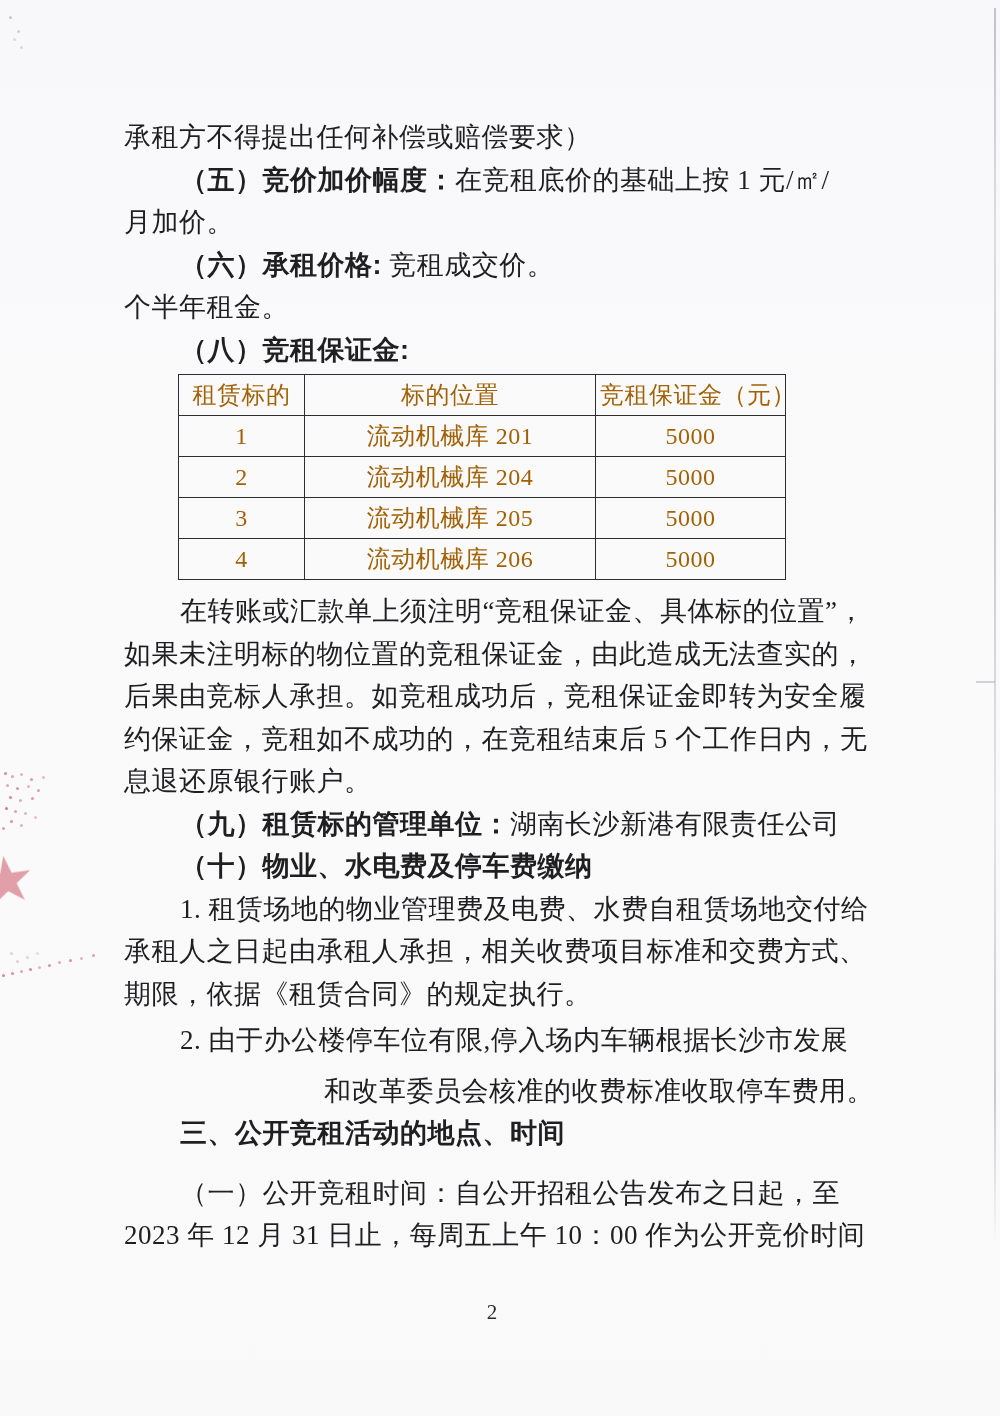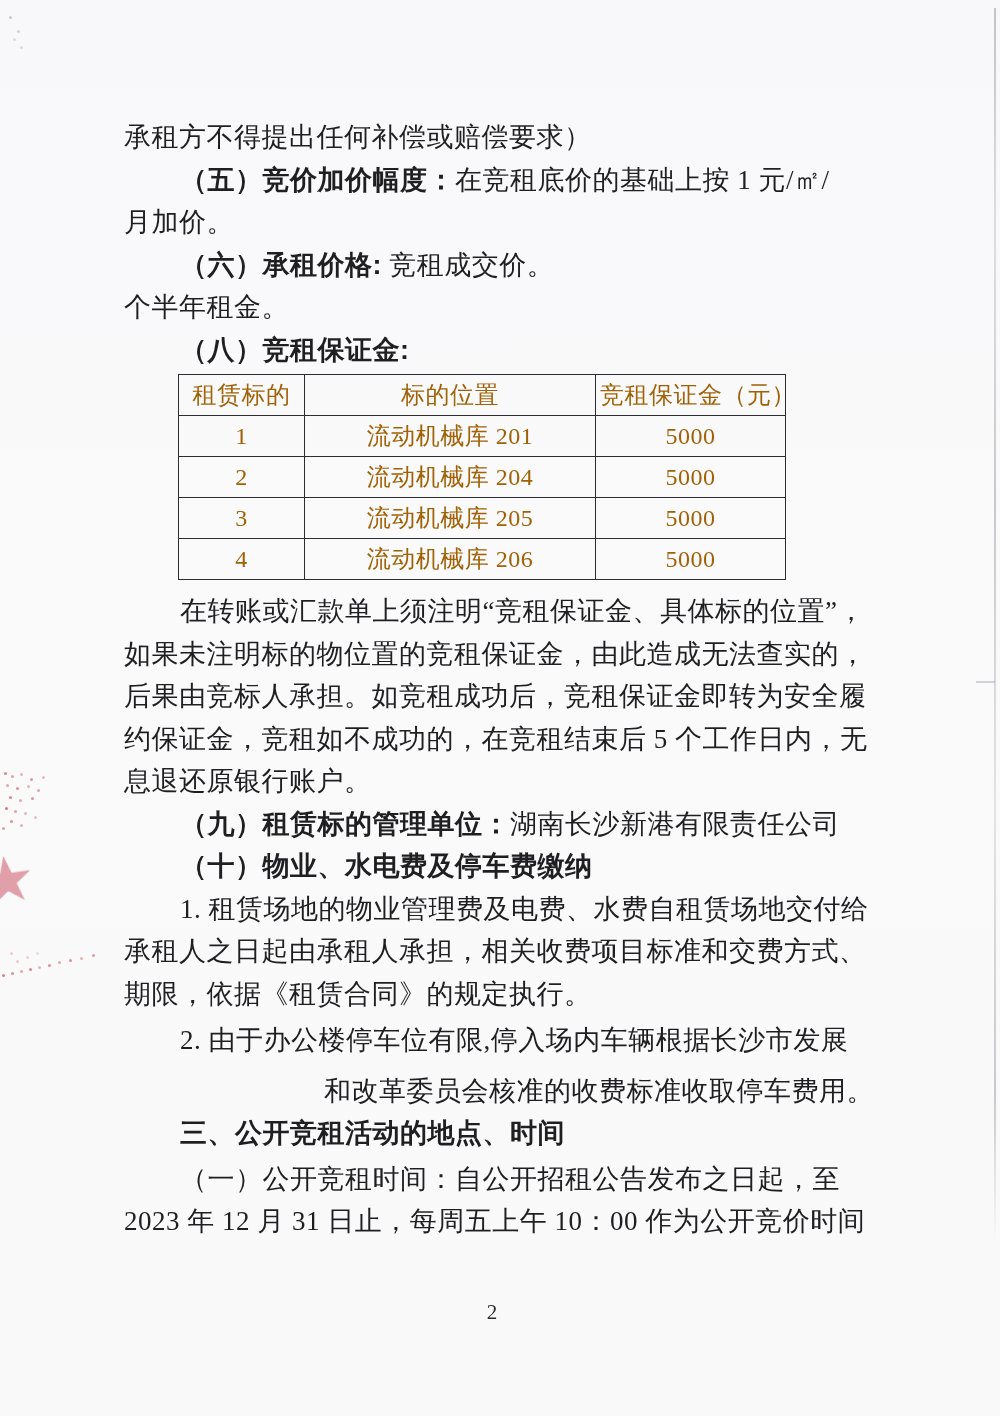--- a/index.html
+++ b/index.html
@@ -13,21 +13,21 @@
     position:absolute;left:124px;top:116px;width:750px;
   }
   .line{
     height:42.5px;line-height:42.5px;font-size:27px;letter-spacing:0.5px;
     white-space:nowrap;
   }
   .indent{text-indent:56px;}
   .b{font-weight:700;font-family:"Liberation Sans","DejaVu Sans",sans-serif;}
   .mt4{margin-top:4px;}
   .mt8{margin-top:8px;text-align:right;}
-  .mt3{margin-top:3px;}
+  .mt3{margin-top:17px;}
   table.deposit{
     border-collapse:collapse;margin:3px 0 10px 54px;
     table-layout:fixed;width:607px;
     font-size:24px;color:#a16207;
   }
   table.deposit th,table.deposit td{
     border:1.6px solid #2d2d30;text-align:center;vertical-align:middle;
     height:40px;padding:0 4px;font-weight:400;letter-spacing:0.5px;
     overflow:hidden;white-space:nowrap;
   }

